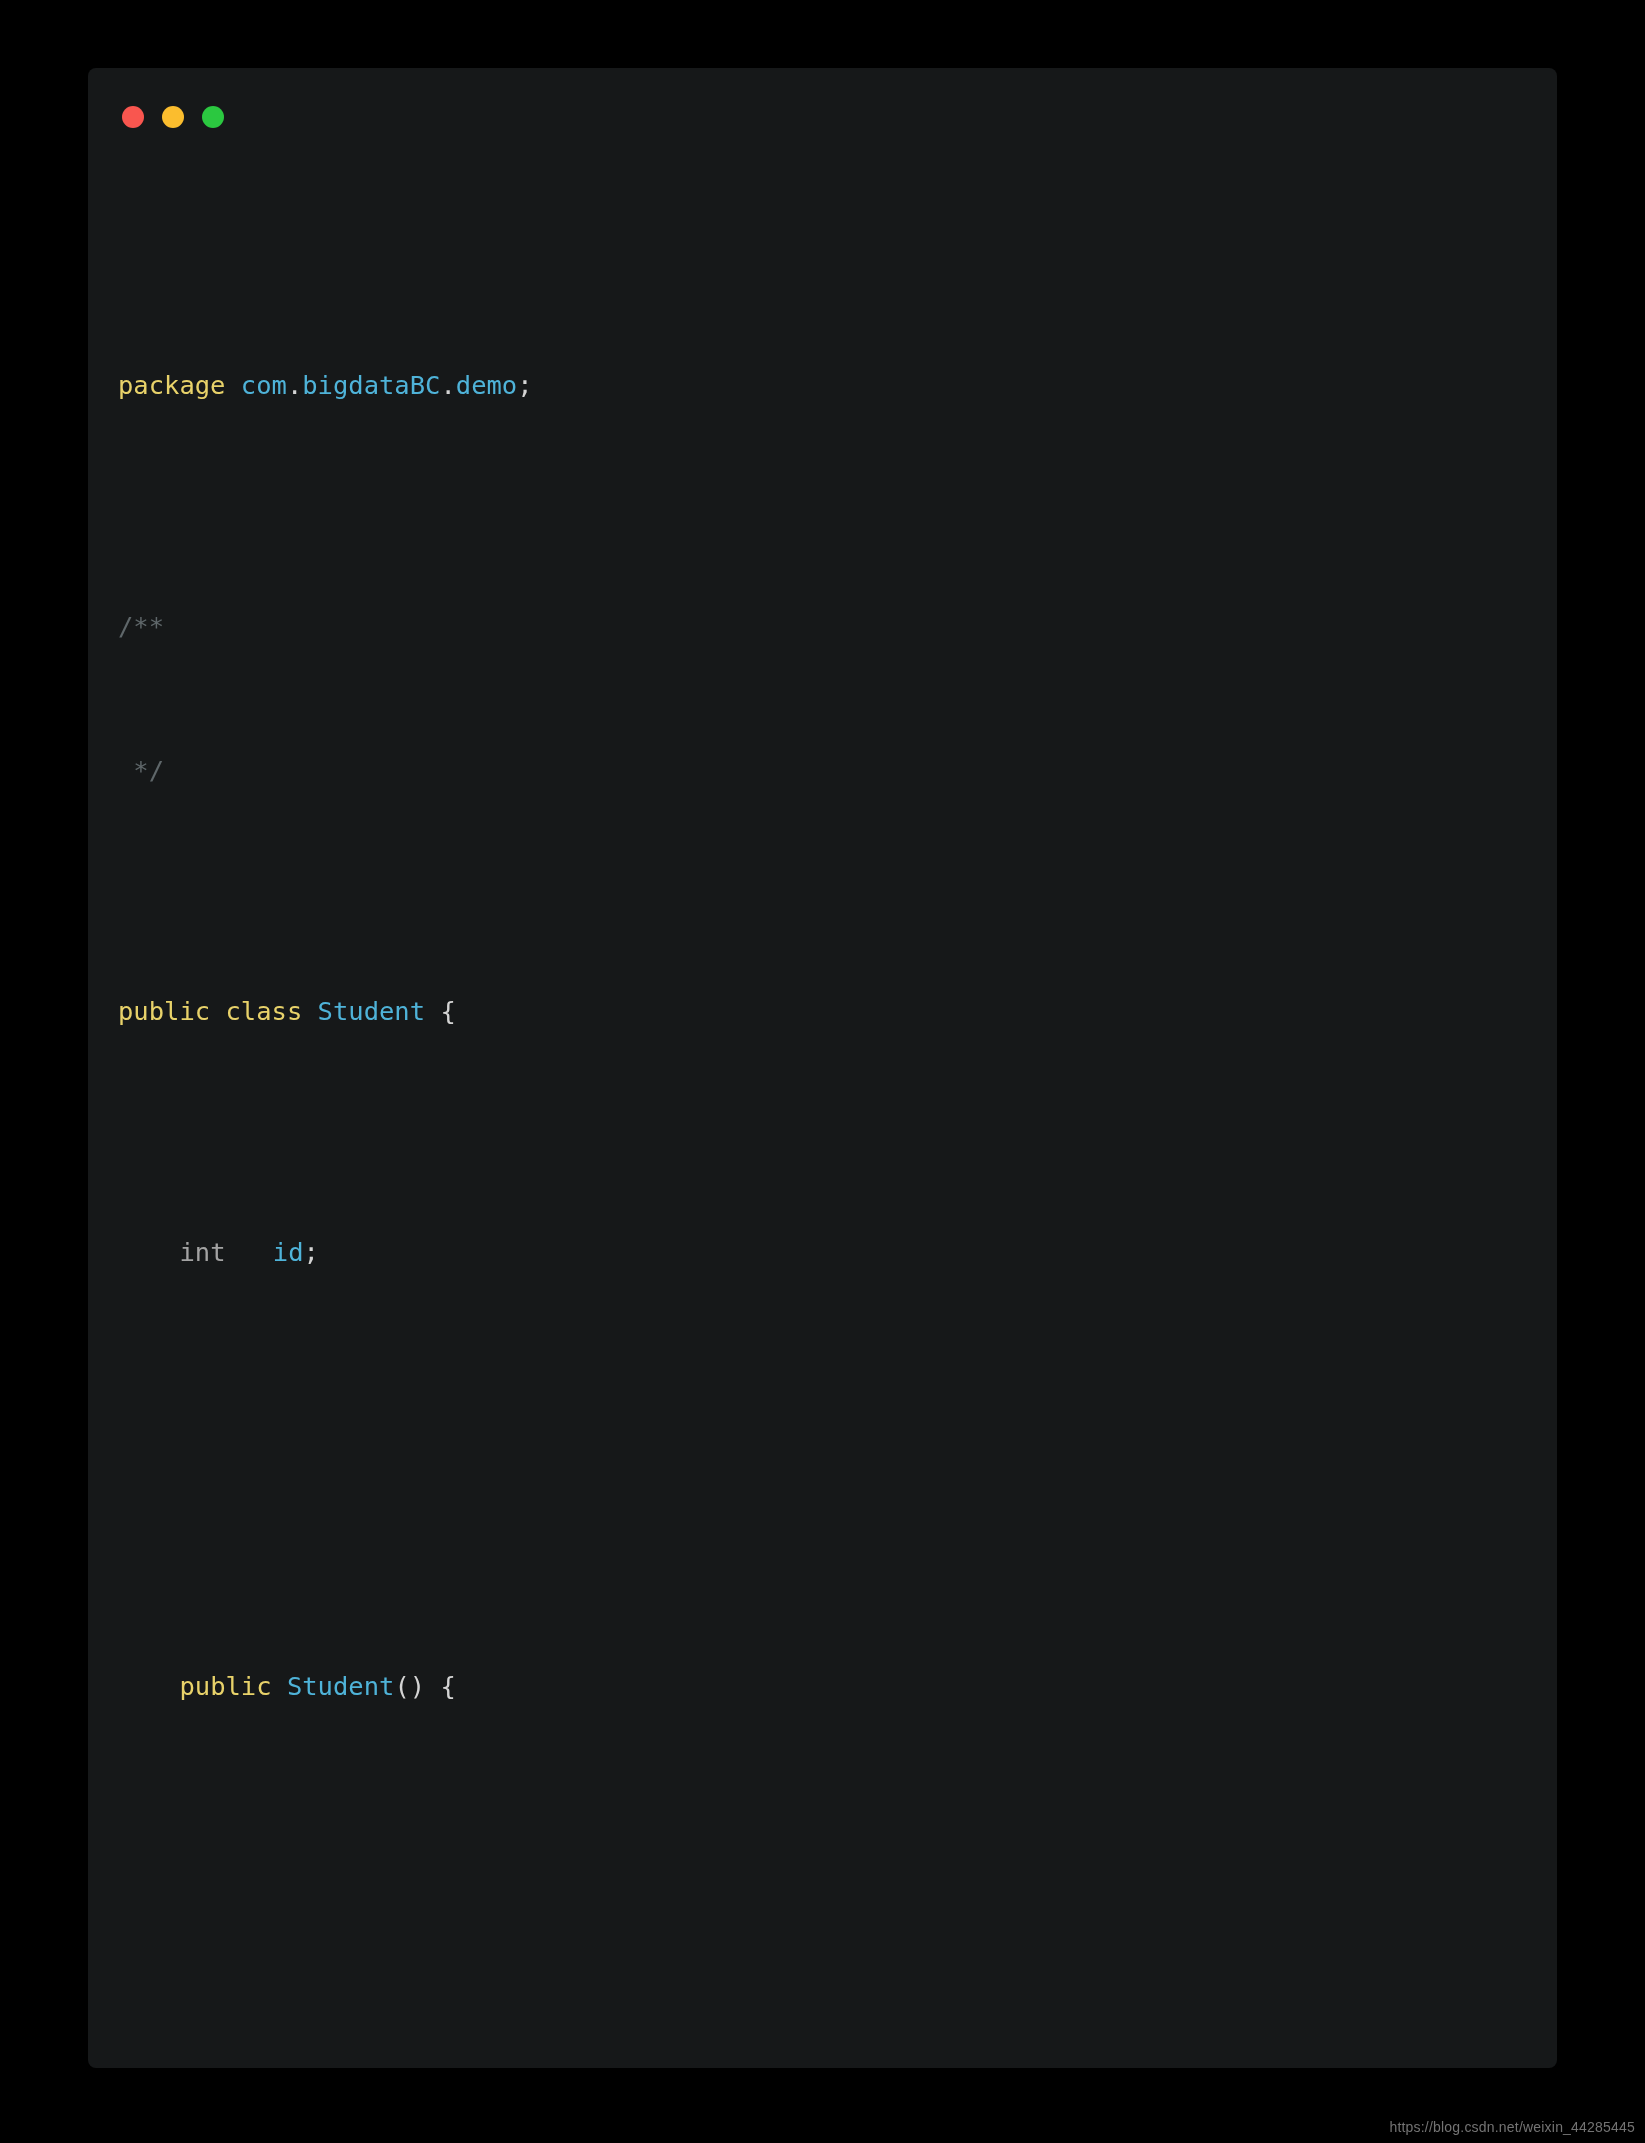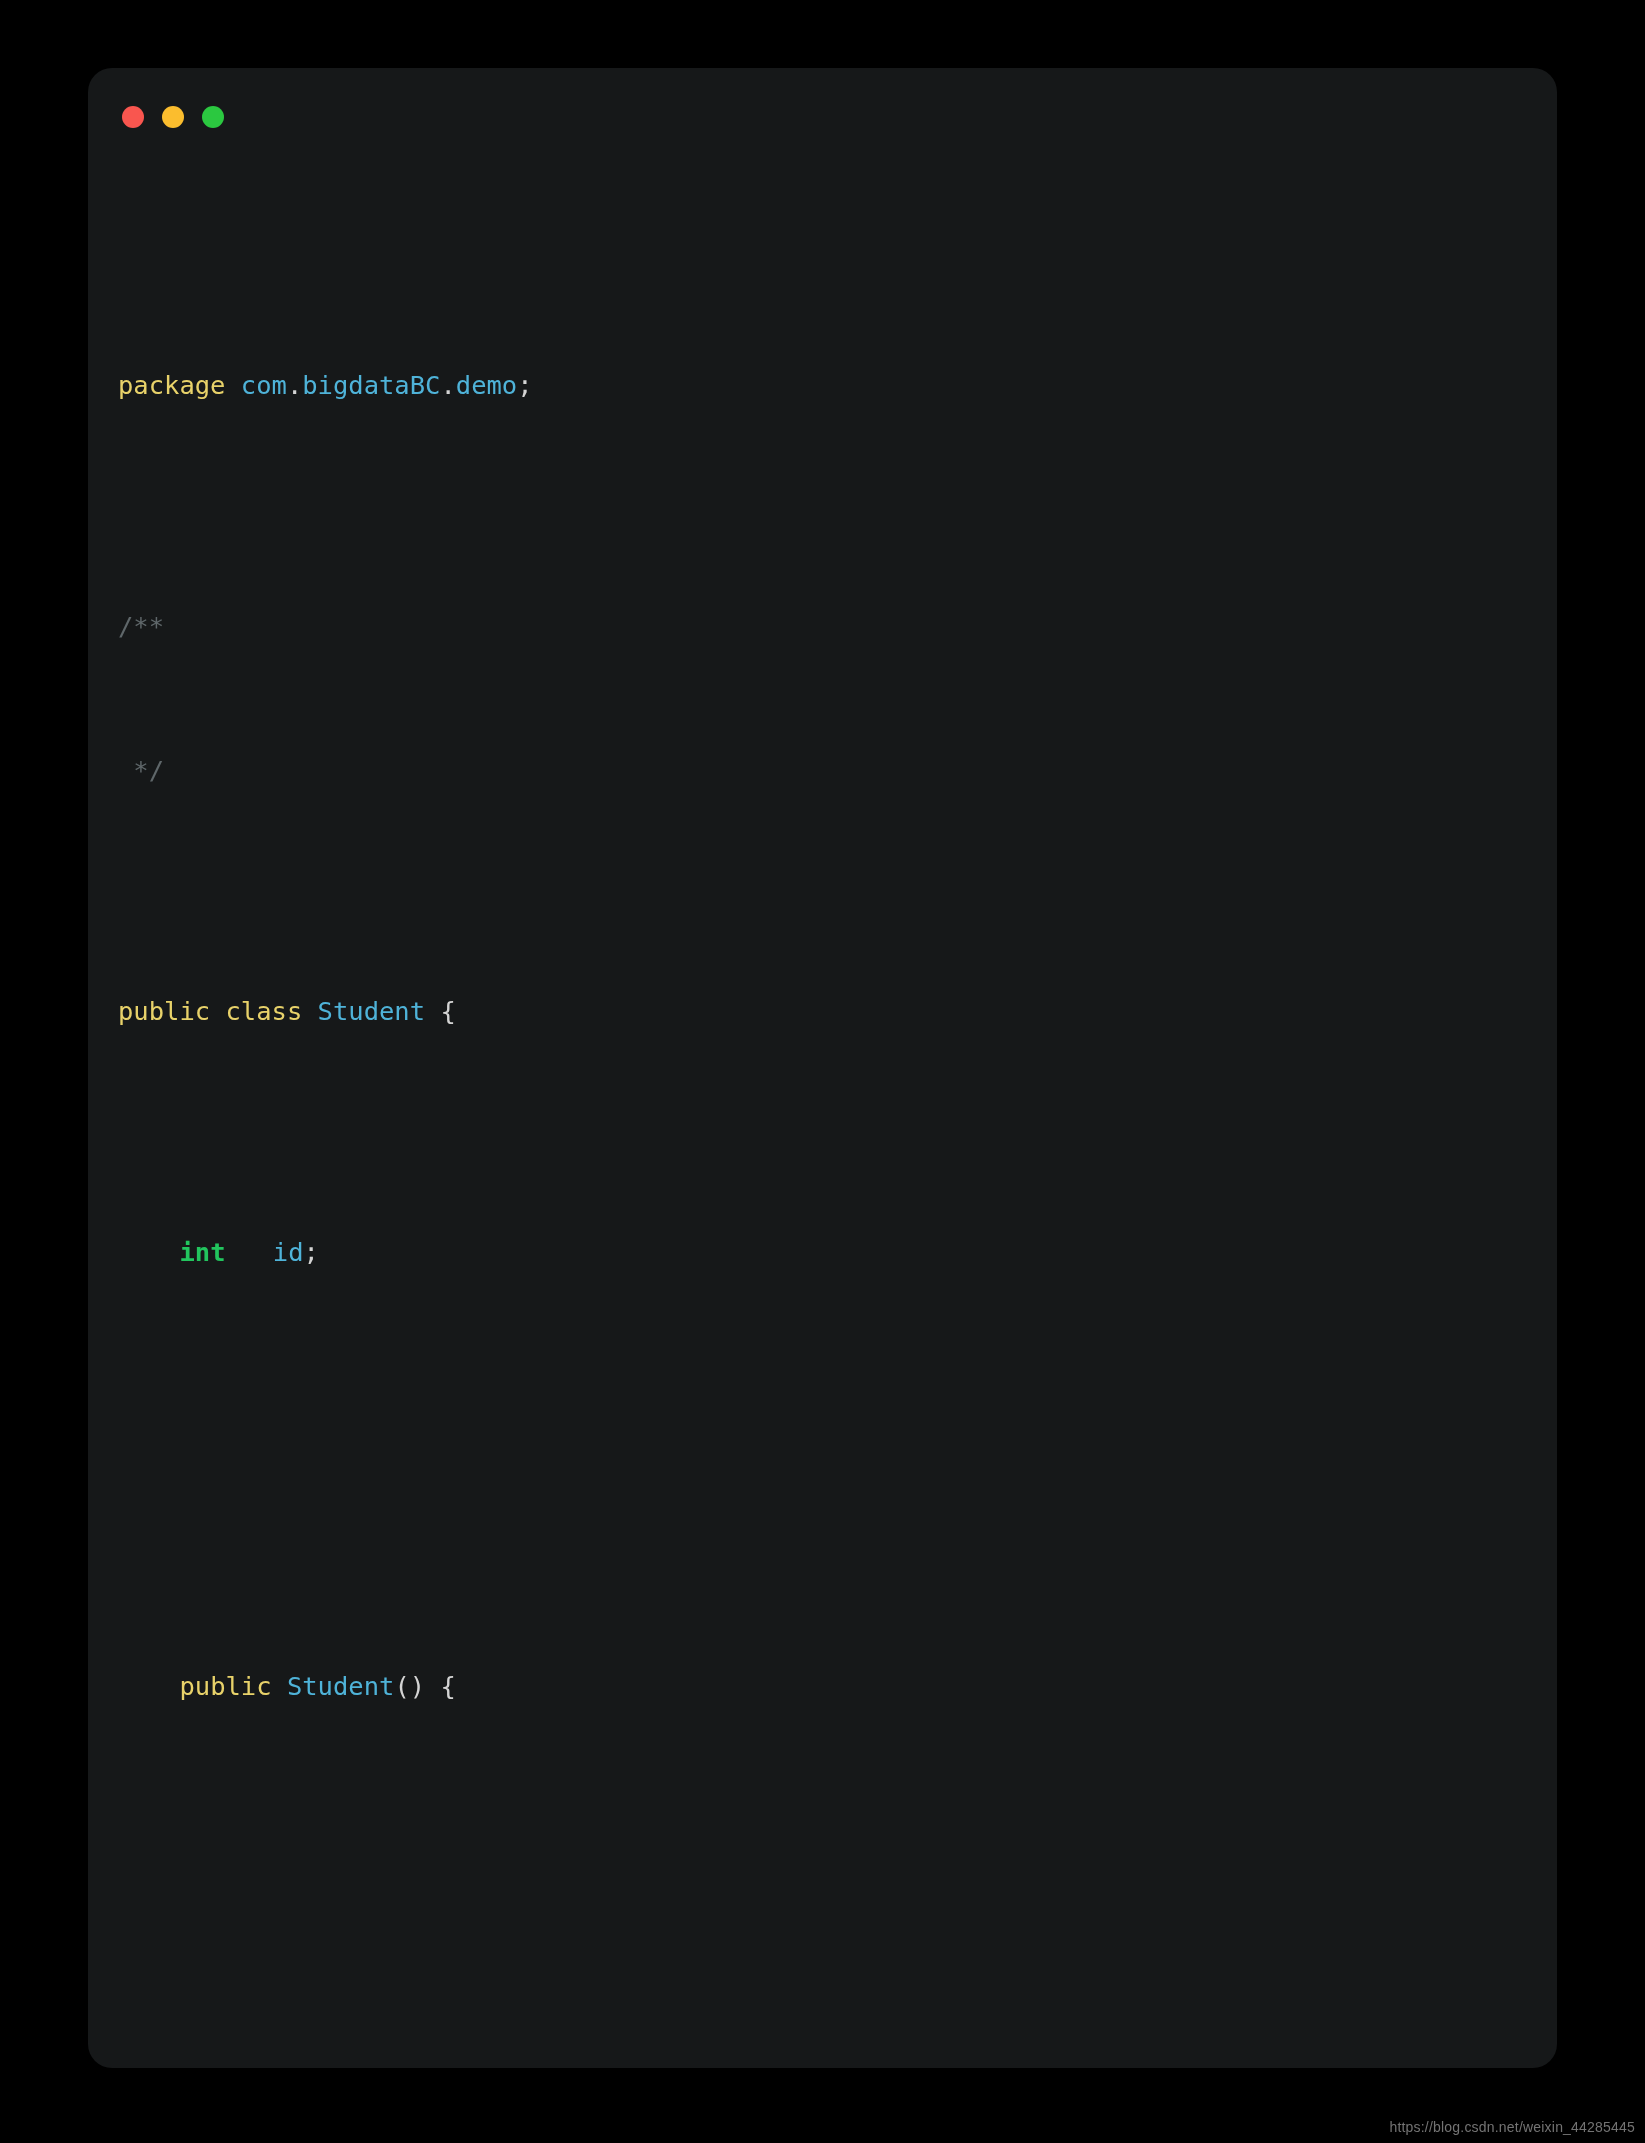--- a/index.html
+++ b/index.html
@@ -16,21 +16,21 @@
   }
 
   
   #code-window {
     position: absolute;
     left: 88px;
     top: 68px;
     width: 1469px;
     height: 2000px;
     background: #161819;
-    border-radius: 24px;
+    border-radius: 8px;
     box-shadow: 0 10px 50px rgba(0,0,0,0.85);
     box-sizing: border-box;
   }
 
   
   #titlebar {
     position: absolute;
     left: 34px;
     top: 38px;
     display: flex;
@@ -58,21 +58,21 @@
     white-space: pre;
     letter-spacing: 0px;
   }
   .line {
     white-space: pre;
     min-height: 48.2px;
   }
 
   
   .kw    { color: #e8d26a; }   
-  .type  { color: #22c55e; font-weight: bold; }   
+  .type  { color: #a3a3a3; }   
   .cls   { color: #4fb3d9; }   
   .ident { color: #4fb3d9; margin-left: 32px; }   
   .punct { color: #d4d4d4; }   
   .cmt   { color: #5f676a; }   
 
   
   #watermark {
     position: absolute;
     right: 10px;
     bottom: 8px;

